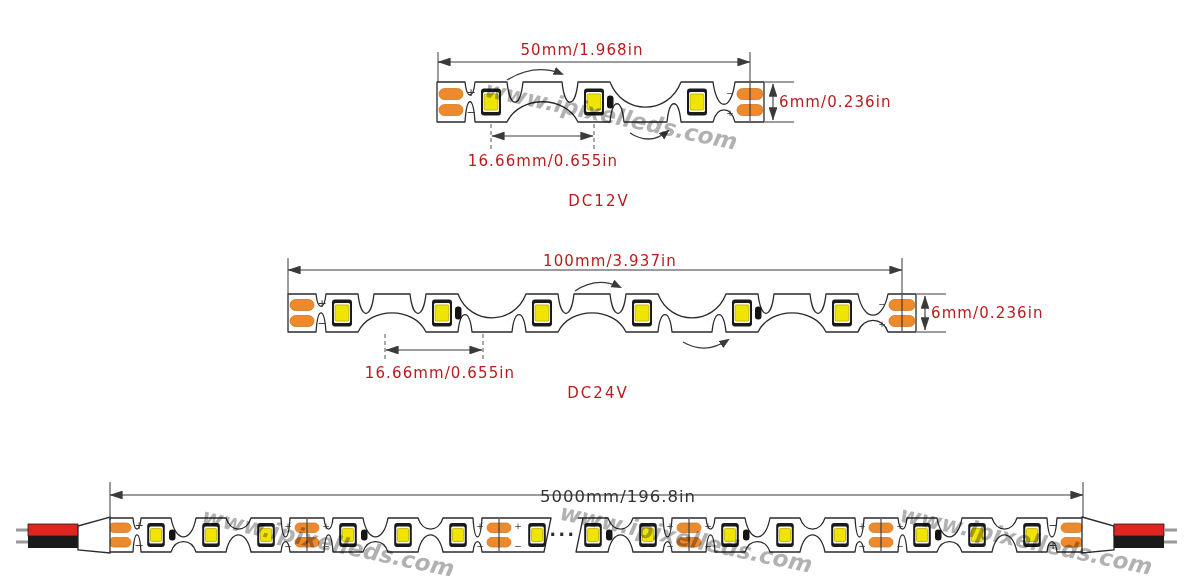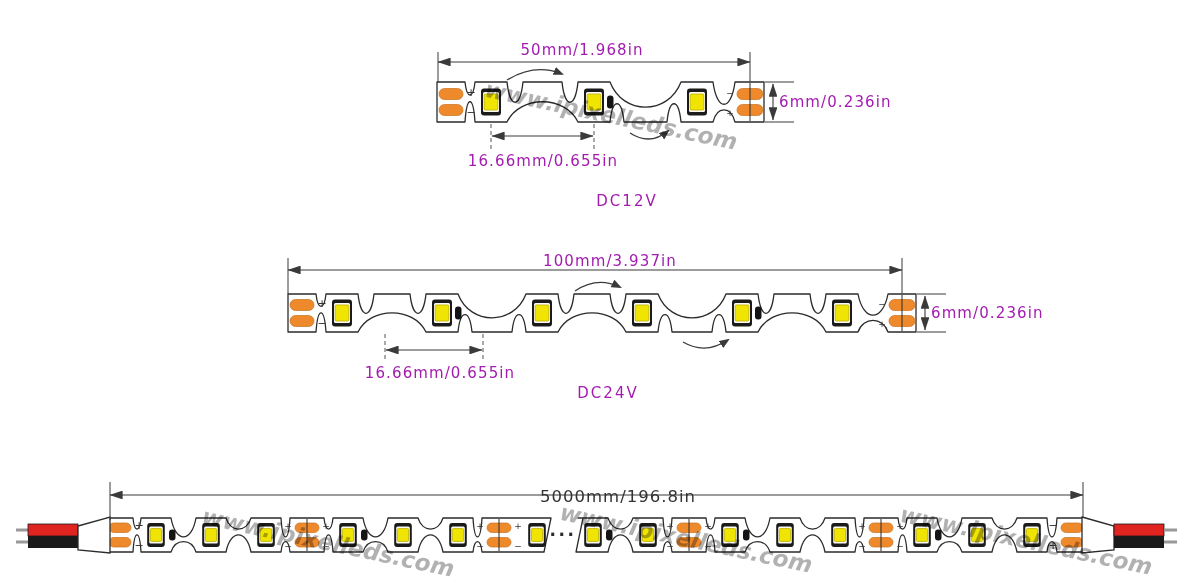--- a/index.html
+++ b/index.html
@@ -1,23 +1,23 @@
 <!DOCTYPE html>
 <html><head>
 <meta charset="utf-8">
 <style>
   html,body{margin:0;padding:0;background:#ffffff;}
   .stage{position:relative;width:1184px;height:587px;background:#fff;overflow:hidden;
          font-family:"DejaVu Sans","Liberation Sans",sans-serif;}
   .stage svg{position:absolute;left:0;top:0;}
   .lbl{position:absolute;transform:translate(-50%,-50%);font-size:15px;letter-spacing:1.1px;
-       color:#a21caf;white-space:nowrap;}
+       color:#b91c1c;white-space:nowrap;}
   .lbl.anchor-left{transform:translate(0,-50%);}
   .lbl.big{font-size:16.5px;letter-spacing:1px;color:#333;margin-top:16px;}
-  .lbl.volt{letter-spacing:2px;margin-left:28px;}
+  .lbl.volt{letter-spacing:2px;}
   .lbl.ellipsis{font-size:17px;font-weight:bold;letter-spacing:2.5px;color:#2b2b2b;}
   .wm{position:absolute;font-size:23px;font-style:italic;font-weight:bold;opacity:0.3;
       transform:rotate(12deg);transform-origin:left top;white-space:nowrap;pointer-events:none;}
 </style>
 </head>
 <body>
 
 <div class="stage">
   <svg id="art" width="1184" height="587" viewBox="0 0 1184 587">
       <defs>
@@ -287,17 +287,17 @@
   <div class="wm" style="left:903px;top:501px">www.ipixelleds.com</div>
 
   <div class="lbl" style="left:582px;top:50px">50mm/1.968in</div>
   <div class="lbl anchor-left" style="left:779px;top:102px">6mm/0.236in</div>
   <div class="lbl" style="left:543px;top:161px">16.66mm/0.655in</div>
   <div class="lbl volt" style="left:599px;top:201px">DC12V</div>
 
   <div class="lbl" style="left:610px;top:261px">100mm/3.937in</div>
   <div class="lbl anchor-left" style="left:931px;top:313px">6mm/0.236in</div>
   <div class="lbl" style="left:440px;top:373px">16.66mm/0.655in</div>
-  <div class="lbl volt" style="left:580px;top:393px">DC24V</div>
+  <div class="lbl volt" style="left:598px;top:393px">DC24V</div>
 
   <div class="lbl big" style="left:618px;top:480px">5000mm/196.8in</div>
   <div class="lbl ellipsis" style="left:563px;top:535px">···</div>
 </div>
 
 </body></html>

